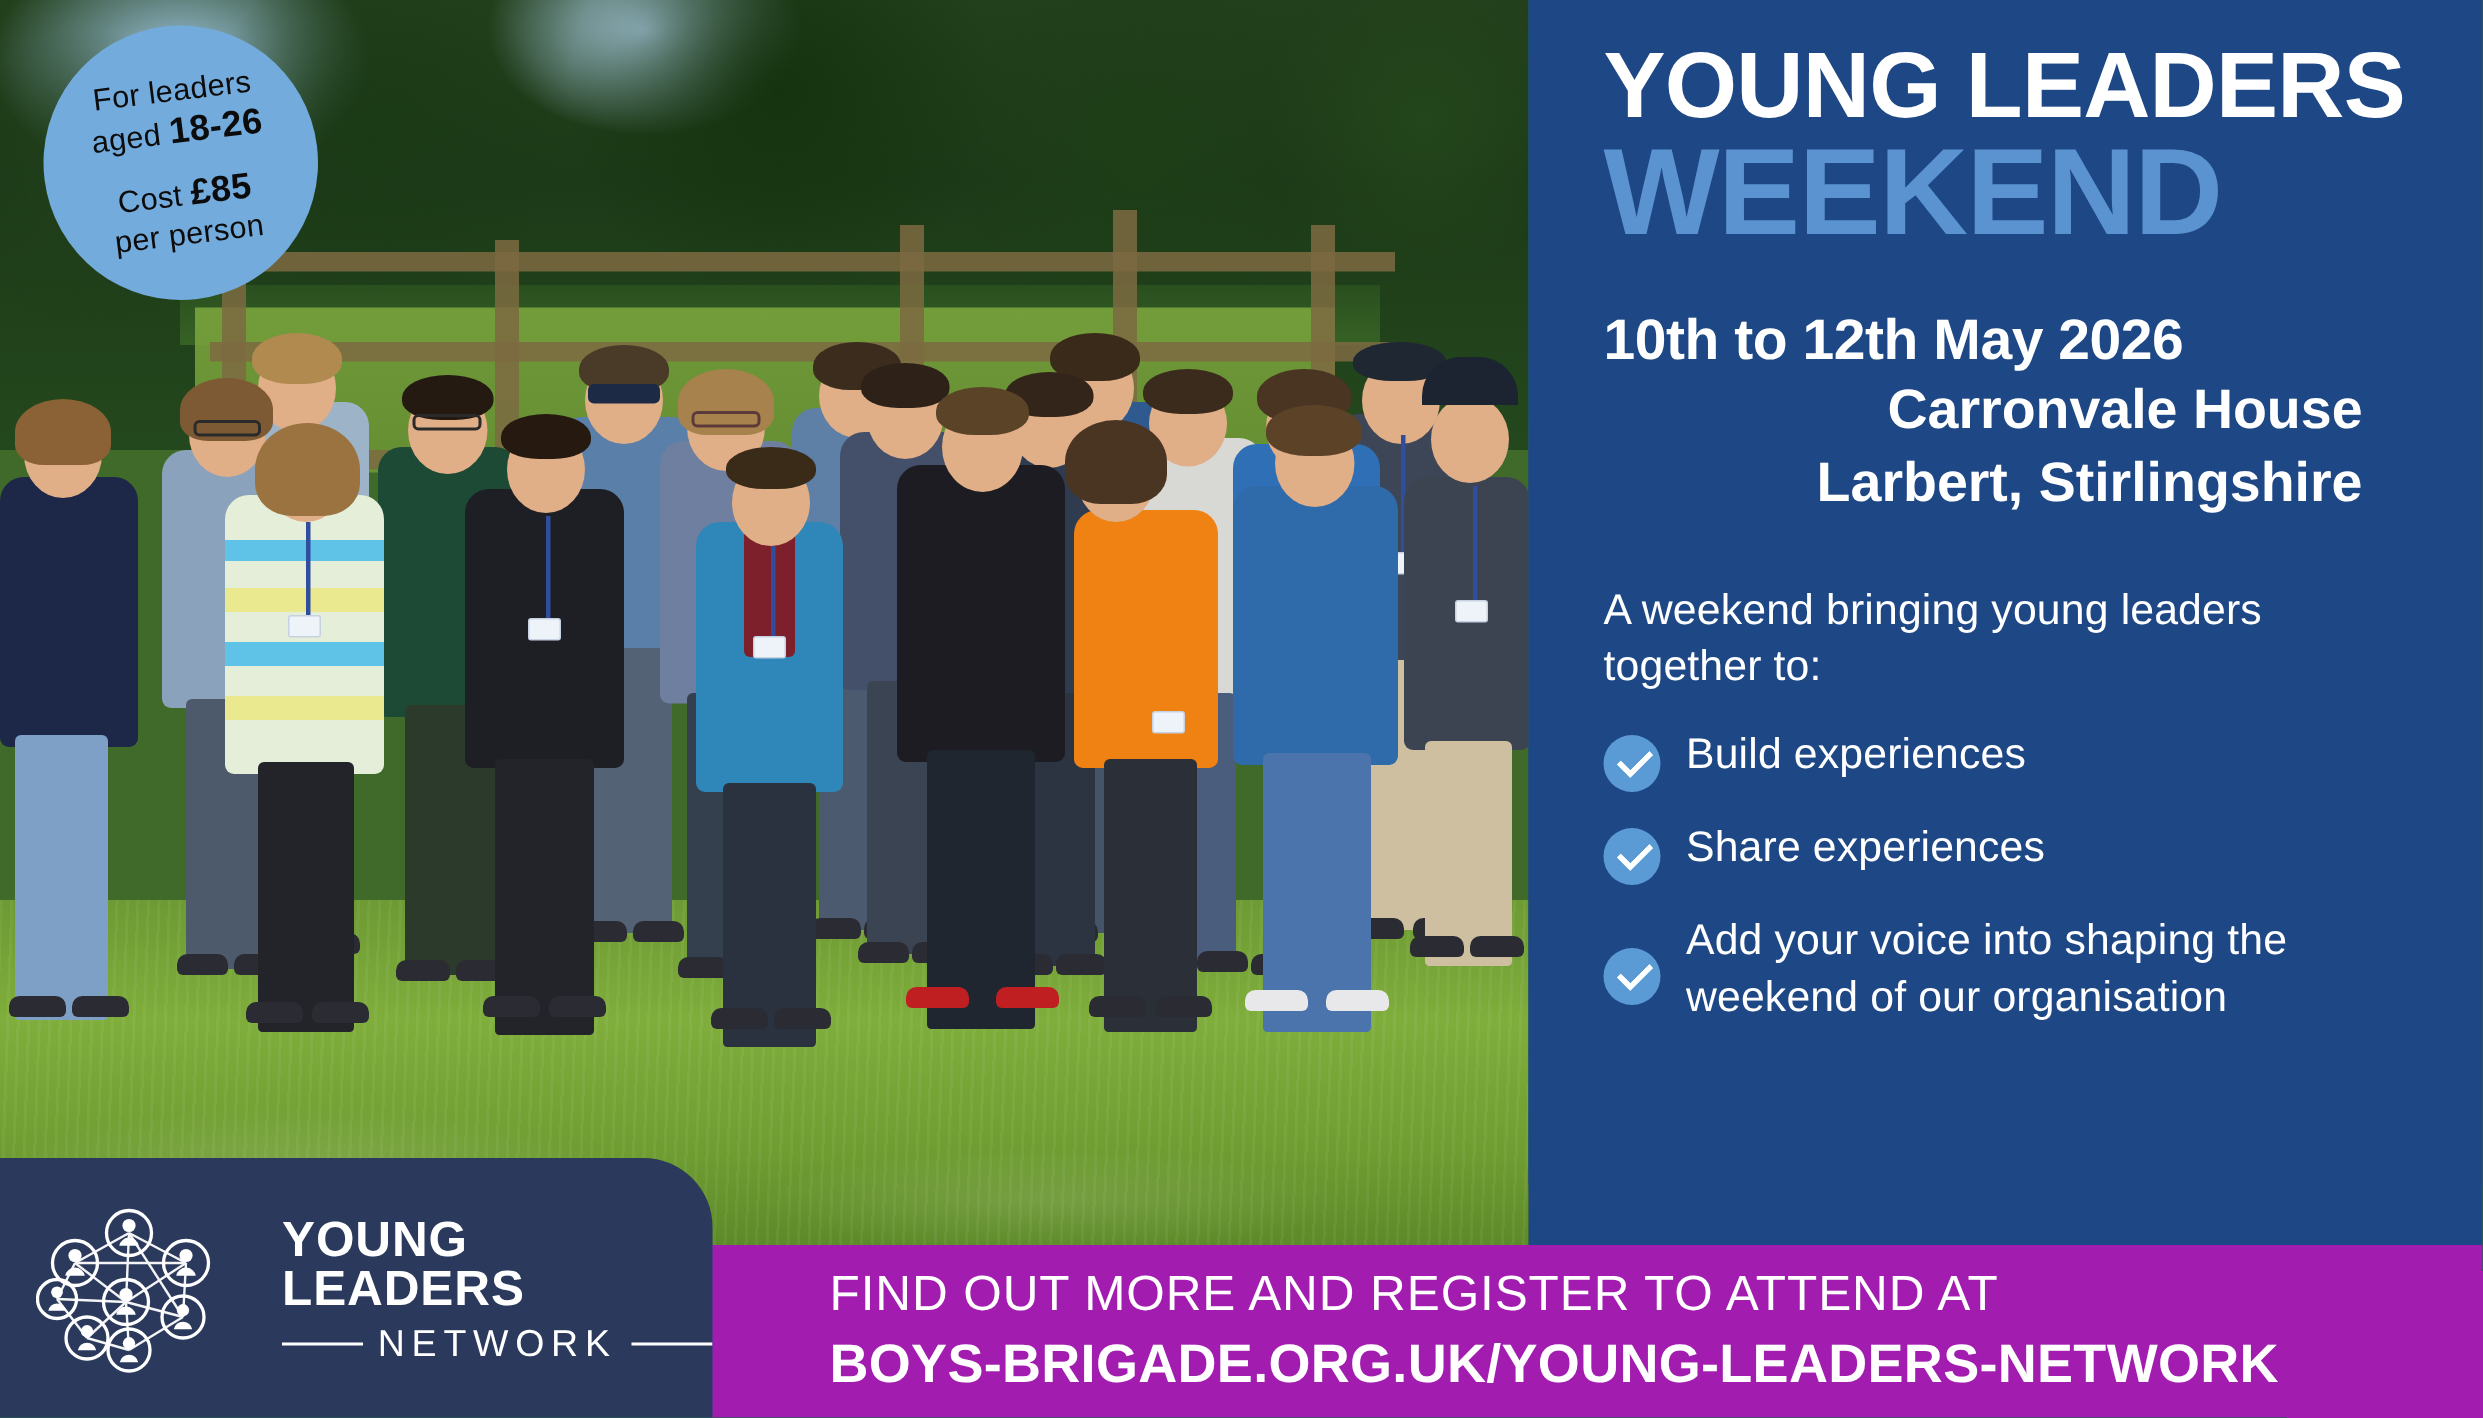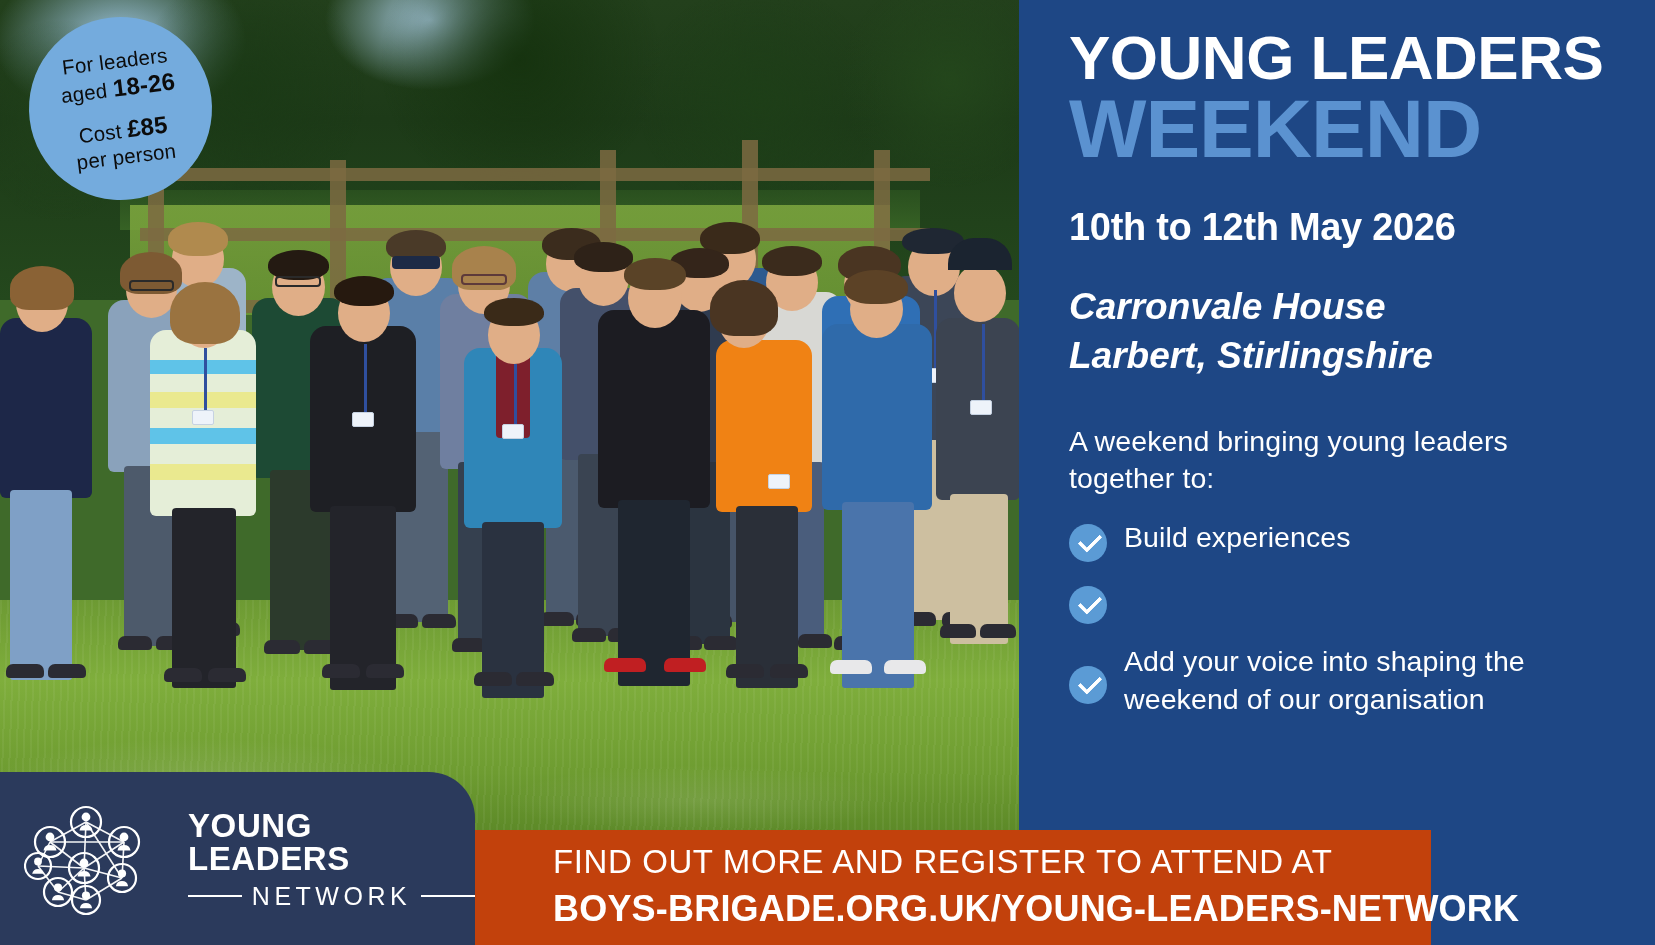--- a/index.html
+++ b/index.html
@@ -129,23 +129,22 @@
     font-size:82px; font-weight:bold; letter-spacing:-1px;
     line-height:.92; color:#5b92d0; white-space:nowrap;
     margin-top:2px;
   }
   .date-line {
     margin-top:40px;
     font-size:38px; font-weight:bold; letter-spacing:-.3px;
     white-space:nowrap;
   }
   .venue {
-    margin-top:34px;
     font-size:37px; font-weight:bold; line-height:1.32;
-    text-align:left; padding-right:46px;font-style:italic;
+    text-align:right; padding-right:46px;
   }
   .intro {
     margin-top:42px;
     font-size:28.5px; font-weight:normal; line-height:1.3;
     letter-spacing:.1px;
   }
   .bullets { margin-top:22px; }
   .bullet {
     display:flex; align-items:flex-start; gap:17px;
     margin-bottom:19px;
@@ -186,22 +185,22 @@
   }
   .logo-rule { height:2px; background:#fff; flex:1 1 auto; min-width:22px; }
   .logo-line2 {
     font-size:25px; font-weight:normal; letter-spacing:4.5px;
     line-height:1; white-space:nowrap;
   }
 
   
   .footer {
     position:absolute; left:475px; top:830px;
-    width:956px; height:115px;
-    background:#c2410c;
+    width:1180px; height:115px;
+    background:#a21caf;
     color:#fff;
     padding:13px 0 0 78px;
   }
   .footer-1 {
     font-size:33px; font-weight:normal; letter-spacing:.6px;
     line-height:1.18; white-space:nowrap;
   }
   .footer-2 {
     font-size:36px; font-weight:bold; letter-spacing:.2px;
     line-height:1.18; margin-top:6px; white-space:nowrap;
@@ -434,20 +433,21 @@
 
     <div class="intro">A weekend bringing young leaders together to:</div>
 
     <div class="bullets">
       <div class="bullet">
         <span class="check"></span>
         <span class="bullet-text">Build experiences</span>
       </div>
       <div class="bullet">
         <span class="check"></span>
+        <span class="bullet-text">Share experiences</span>
       </div>
       <div class="bullet two-line">
         <span class="check"></span>
         <span class="bullet-text">Add your voice into shaping the weekend of our organisation</span>
       </div>
     </div>
   </div>
 
   <div class="logo-panel">
     <svg class="logo-mark" viewBox="0 0 142 118">

